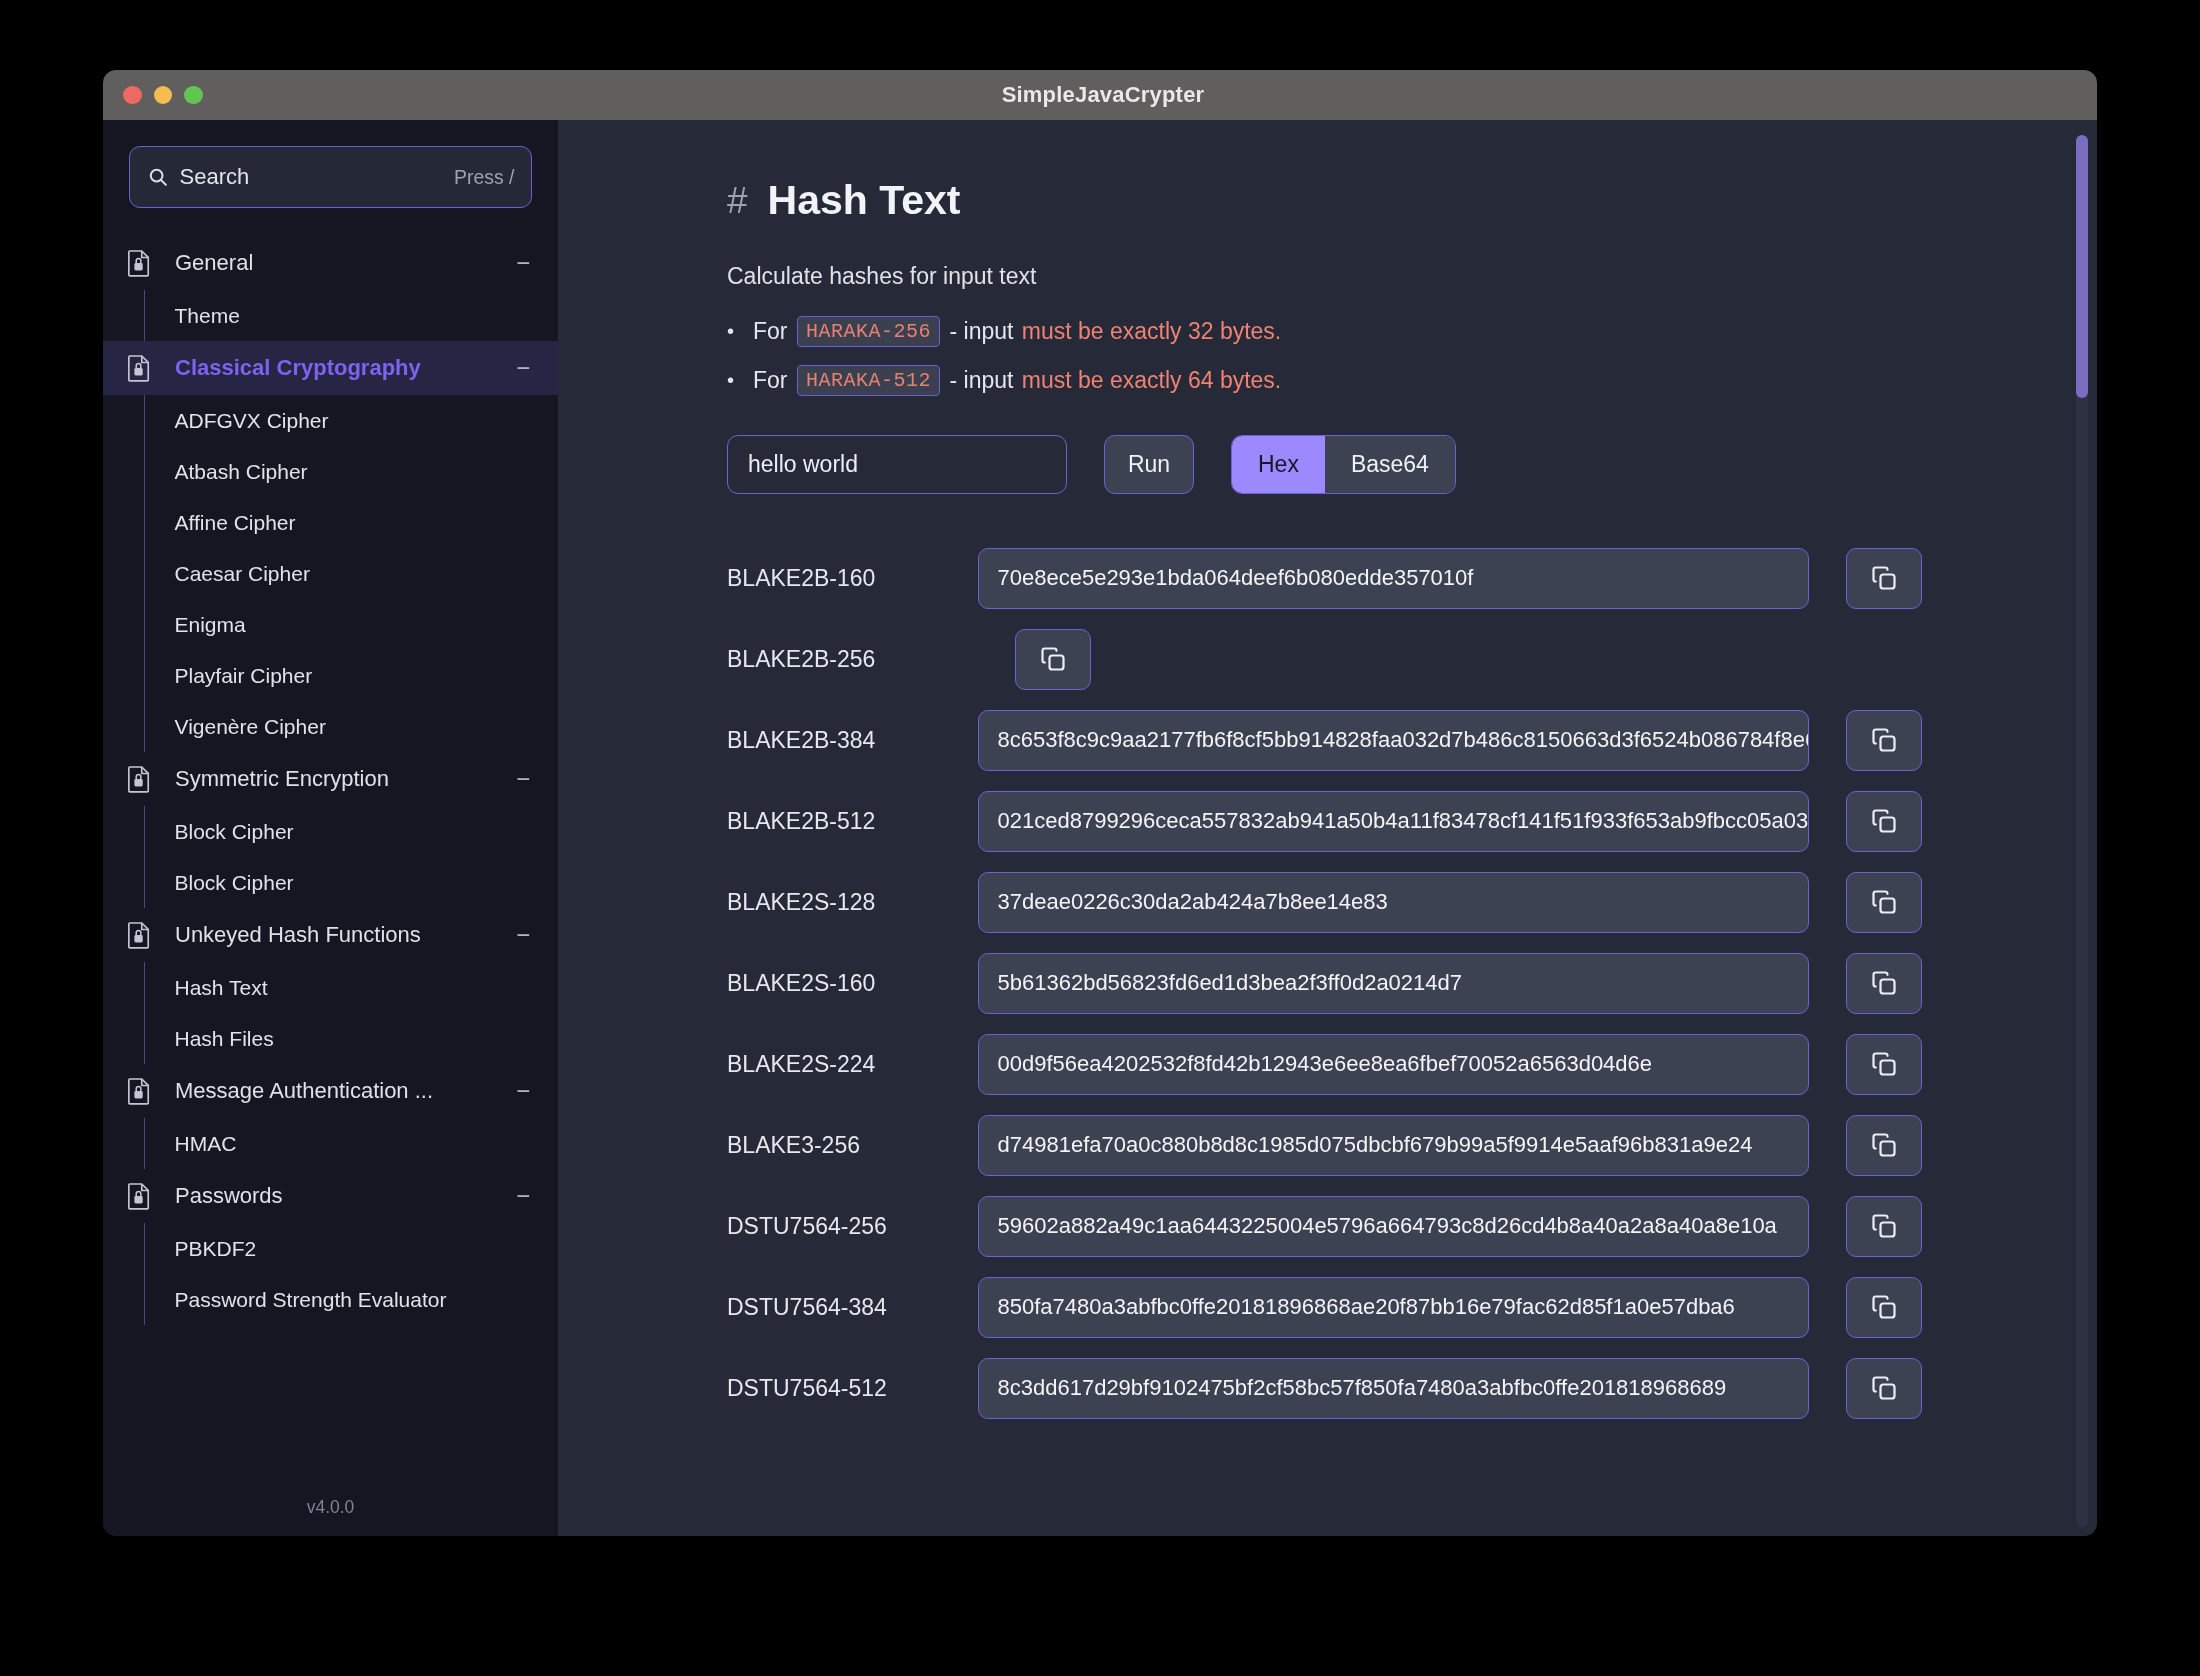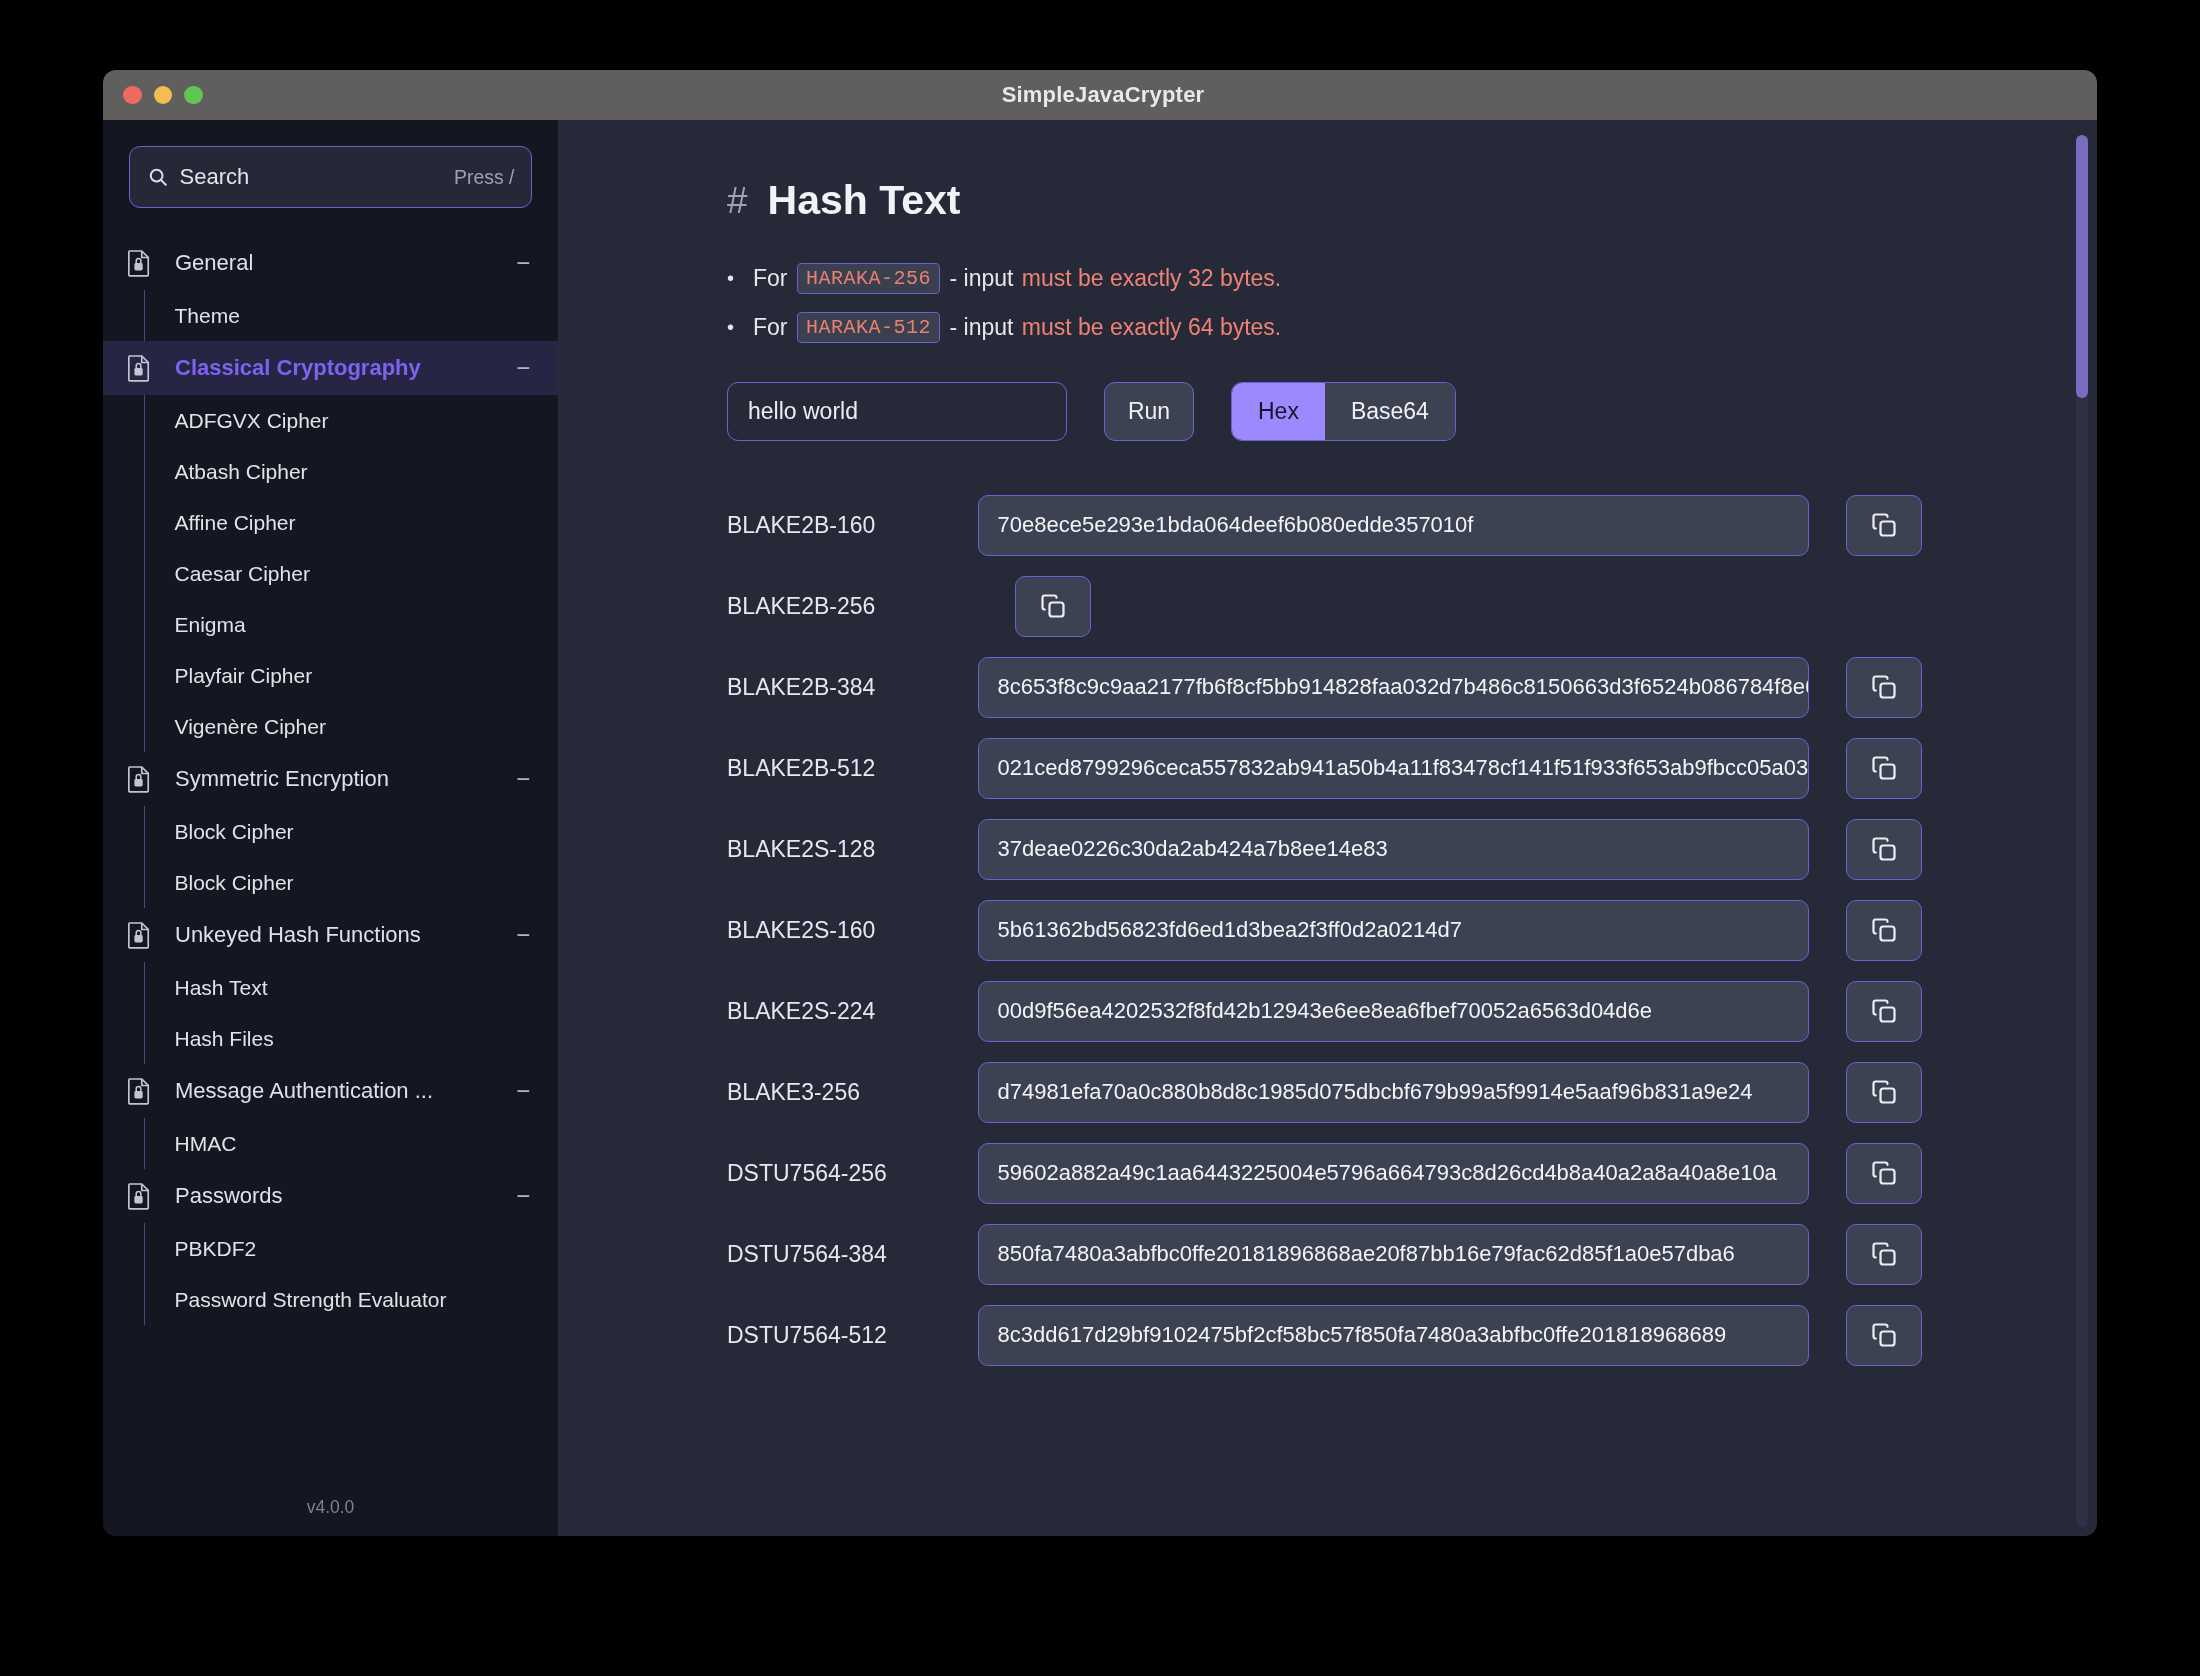--- a/index.html
+++ b/index.html
@@ -436,20 +436,21 @@
     </div>
 
     <div class="main">
       <div class="main-inner">
 
         <div class="page-head">
           <span class="hash-glyph">#</span>
           <span class="page-title">Hash Text</span>
         </div>
 
+        <div class="subtitle">Calculate hashes for input text</div>
 
         <ul class="notes" id="notes">
             <li>
               <span class="bullet">•</span>
               <span class="plain">For</span>
               <code class="inline">HARAKA-256</code>
               <span class="plain">- input</span>
               <span class="warn" style="margin-left:8.3px">must be exactly 32 bytes.</span>
             </li>
             <li>

